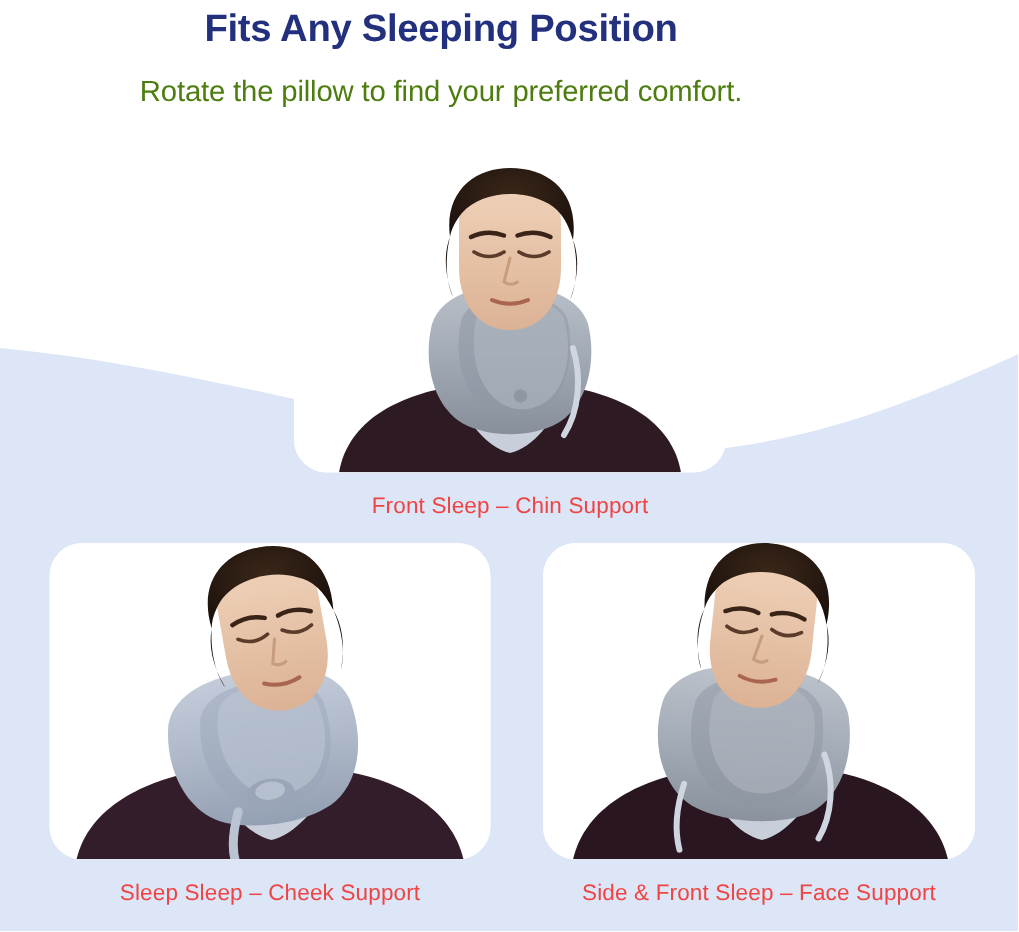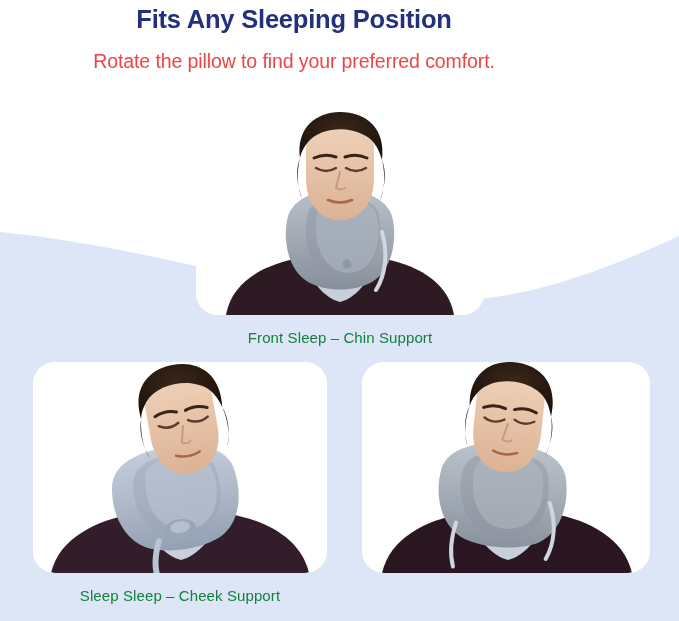--- a/index.html
+++ b/index.html
@@ -37,21 +37,21 @@
     color:#22307e;
     line-height:1.28;
     font-family:"Liberation Sans", sans-serif;
   }
   .subtitle{
     margin:0;
     padding-top:13px;
     font-size:19.5px;
     font-weight:normal;
     letter-spacing:-0.1px;
-    color:#ef4444;
+    color:#4d7c0f;
     line-height:1.25;
     font-family:"Liberation Sans", sans-serif;
   }
   
   .card{
     position:absolute;
     background:#ffffff;
     border-radius:22px;
     overflow:hidden;
     z-index:2;
@@ -68,21 +68,21 @@
   }
   .photo svg{display:block;width:100%;height:100%;}
 
   
   .caption{
     position:absolute;
     z-index:3;
     text-align:center;
     font-size:15px;
     letter-spacing:0.1px;
-    color:#15803d;
+    color:#ef4444;
     font-family:"Liberation Sans", sans-serif;
     white-space:nowrap;
   }
   .cap-top{ left:196px; top:329px; width:288px; }
   .cap-bl { left:20px;  top:587px; width:320px; }
   .cap-br { left:345px; top:587px; width:322px; }
 </style>
 </head>
 <body>
 
@@ -273,14 +273,15 @@
             <path d="M134,90 q12,5 24,0" stroke="#a9654f" stroke-width="2.6" fill="none" stroke-linecap="round"></path>
             <path d="M106,48 C102,16 122,0 146,0 C172,0 192,16 188,50
                      C184,36 178,28 168,24 C152,16 126,18 114,32 C110,37 107,42 106,48 Z" fill="url(#hairC)"></path>
             <path d="M106,48 C102,64 104,80 108,88 C102,72 102,58 106,48 Z" fill="#20150f"></path>
             <path d="M188,50 C192,66 190,82 186,90 C192,74 192,60 188,50 Z" fill="#20150f"></path>
           </g>
         </g>
       </svg>
     </div>
   </div>
+  <div class="caption cap-br">Side &amp; Front Sleep – Face Support</div>
 
 </div>
 
 </body></html>

